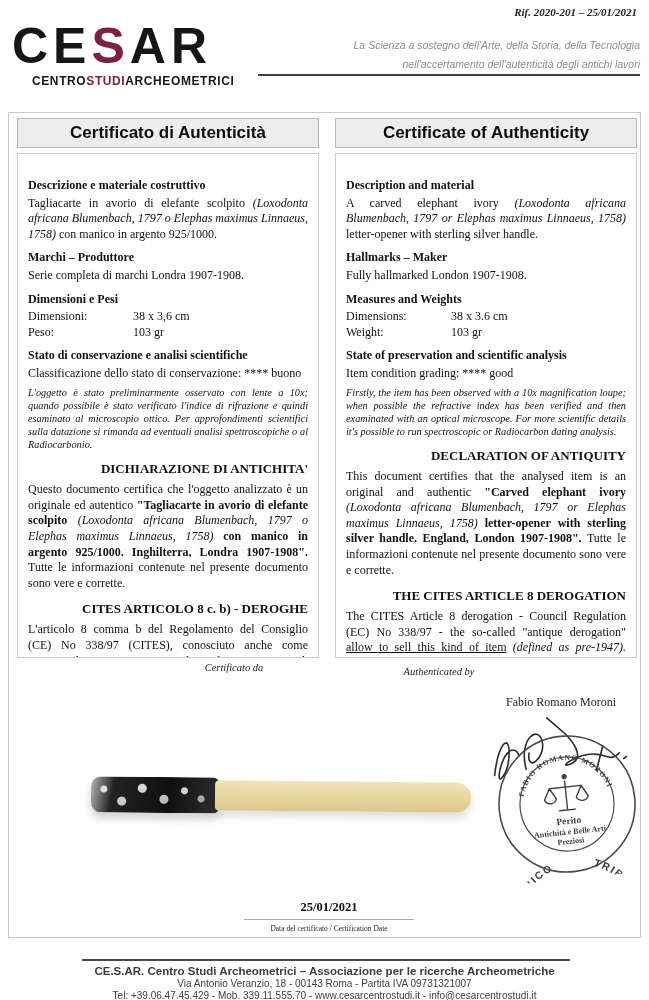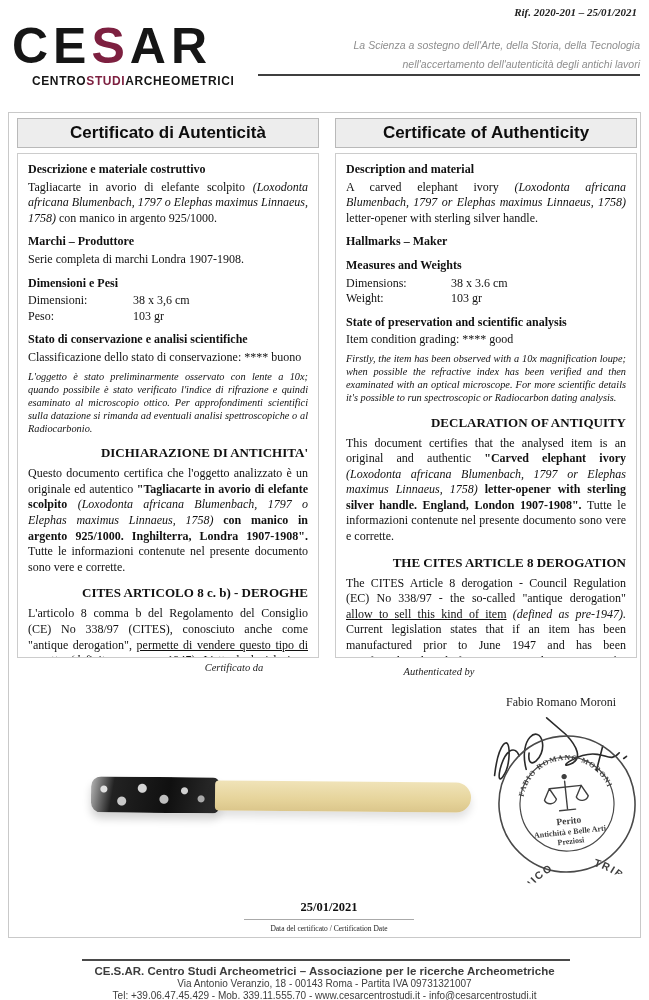--- a/index.html
+++ b/index.html
@@ -23,21 +23,21 @@
   .main-box{left:8px;top:112px;width:633px;height:826px;border:1px solid #c9c9c9;box-sizing:border-box;}
   .col-head{height:30px;background:#ededed;border:1px solid #b9b9b9;box-sizing:border-box;
         text-align:center;font:bold 17px "Liberation Sans",sans-serif;line-height:28px;color:#0d0d0d;}
   .ch-l{left:8px;top:5px;width:302px;}
   .ch-r{left:326px;top:5px;width:302px;}
   .col-body{top:40px;width:302px;height:505px;border:1px solid #ccc;box-sizing:border-box;
         padding:8px 10px;overflow:hidden;font-size:12px;line-height:1.3;}
   .cb-l{left:8px;}
   .cb-r{left:326px;padding-left:10px;}
   .sec-h{font-weight:bold;margin:8px 0 2px;}
-  .sec-h.first{margin-top:0;}
+  .sec-h.first{margin-top:16px;}
   .col-body p{margin:0 0 4px;text-align:justify;}
   .note{font:italic 10.3px "Liberation Serif",serif;line-height:1.28;text-align:justify;margin:3px 0 4px;}
   .center-h{text-align:right;font-weight:bold;font-size:13px;margin:10px 0 4px;}
   .dimrow{display:flex;}
   .dimrow .lab{flex:0 0 105px;}
   .run-b{font-weight:bold;}
   .run-i{font-style:italic;}
   .run-u{text-decoration:underline;}
 
   .sign-label{font:italic 10.5px "Liberation Serif",serif;color:#222;text-align:center;}
@@ -131,20 +131,21 @@
 
     <div class="center-h">CITES ARTICOLO 8 c. b) - DEROGHE</div>
     <p><span>L'articolo 8 comma b del Regolamento del Consiglio (CE) No 338/97 (CITES), conosciuto anche come "antique derogation", </span><span class="run-u">permette di vendere questo tipo di oggetto</span><span class="run-i"> (definito come pre-1947).</span><span> L'attuale legislazione prevede infatti l'esenzione dalla certificazione CITES per gli oggetti lavorati e acquisiti prima del giugno 1947 e sensibilmente modificati dal loro stato naturale per uso ornamentale, artistico, nella gioielleria o come strumento musicale </span></p>
   </div>
 
   <div class="abs col-body cb-r">
     <div class="sec-h first">Description and material</div>
     <p><span>A carved elephant ivory </span><span class="run-i">(Loxodonta africana Blumenbach, 1797 or Elephas maximus Linnaeus, 1758)</span><span> letter-opener with sterling silver handle.</span></p>
 
     <div class="sec-h">Hallmarks – Maker</div>
+    <p>Fully hallmarked London 1907-1908.</p>
 
     <div class="sec-h">Measures and Weights</div>
     <div class="dimrow">
       <span class="lab">Dimensions:</span>
       <span>38 x 3.6 cm</span>
     </div>
     <div class="dimrow">
       <span class="lab">Weight:</span>
       <span>103 gr</span>
     </div>

